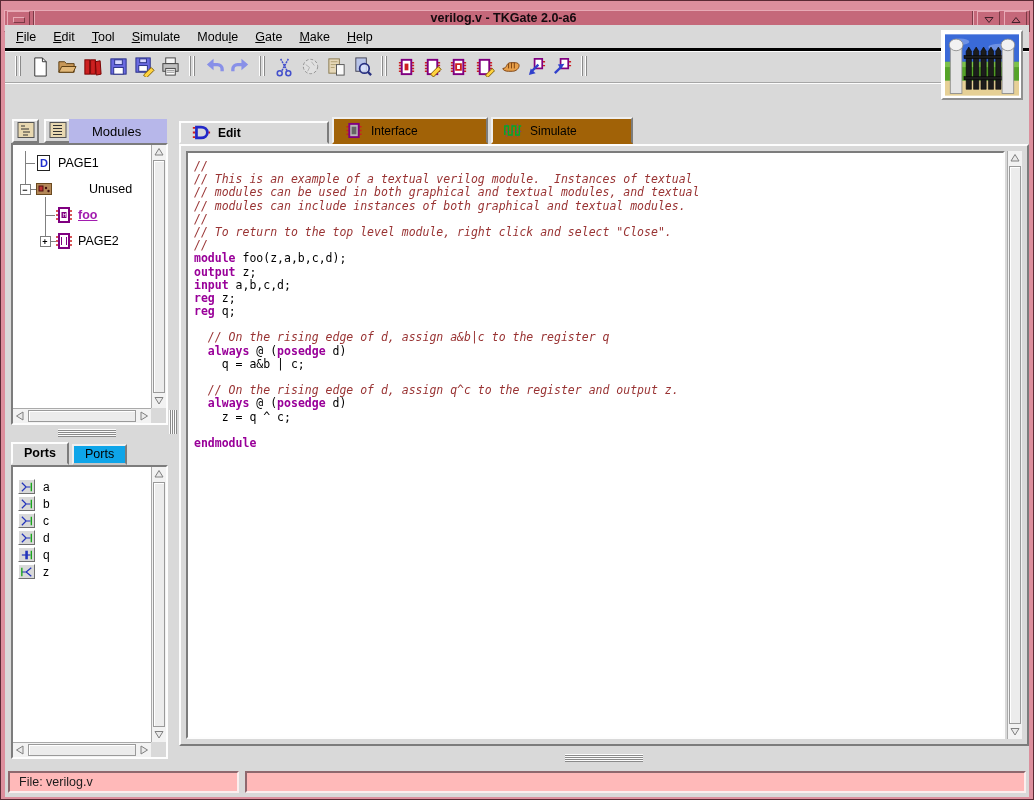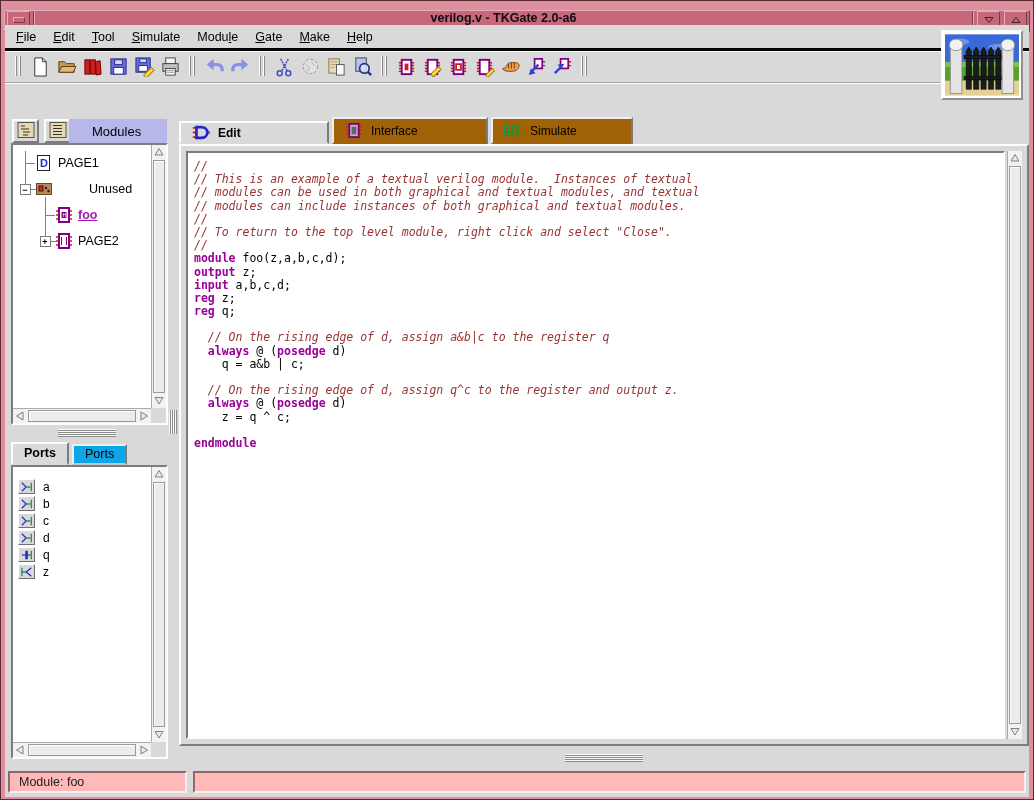--- a/index.html
+++ b/index.html
@@ -620,18 +620,18 @@
                 <path d="M1 1.5h8L5 8z" fill="#eaeaea" stroke="#808080"></path>
               </svg>
             </div>
           </div>
       </div>
     </div>
 
     <div class="grip-h" id="grip2"></div>
 
     <div class="statusbar" id="statusbar">
-        <div class="status-field sf1">Module: foo</div>
+        <div class="status-field sf0">File: verilog.v</div>
         <div class="status-field sf2"></div>
       </div>
 
   </div>
 </div>
 
 </body></html>

